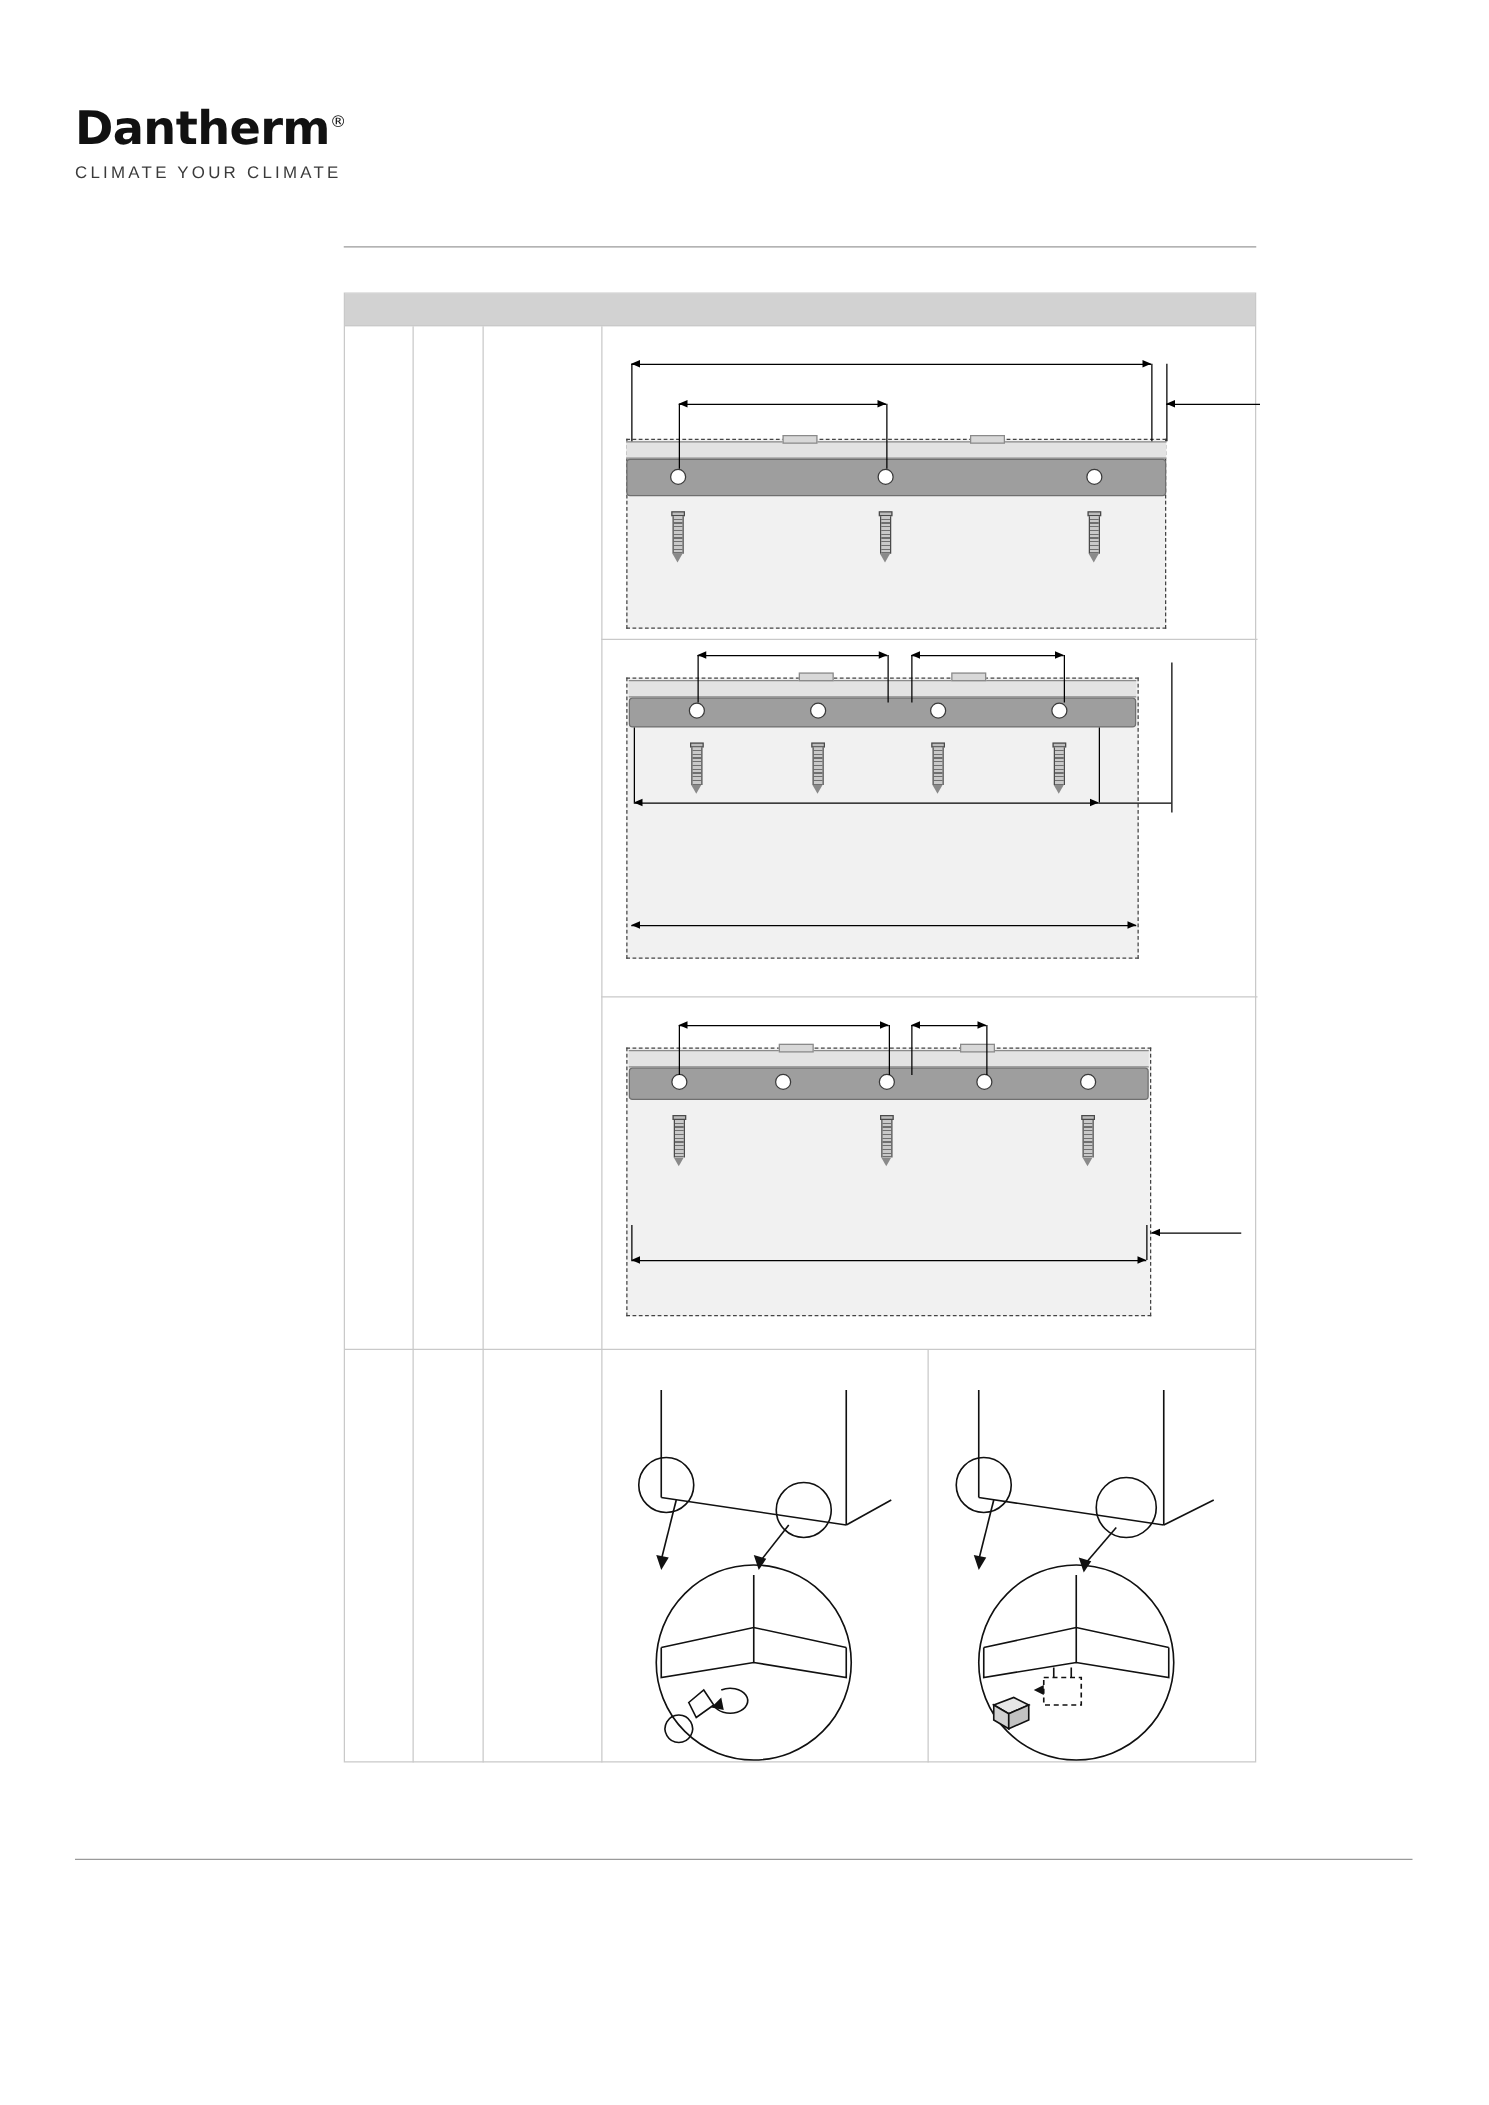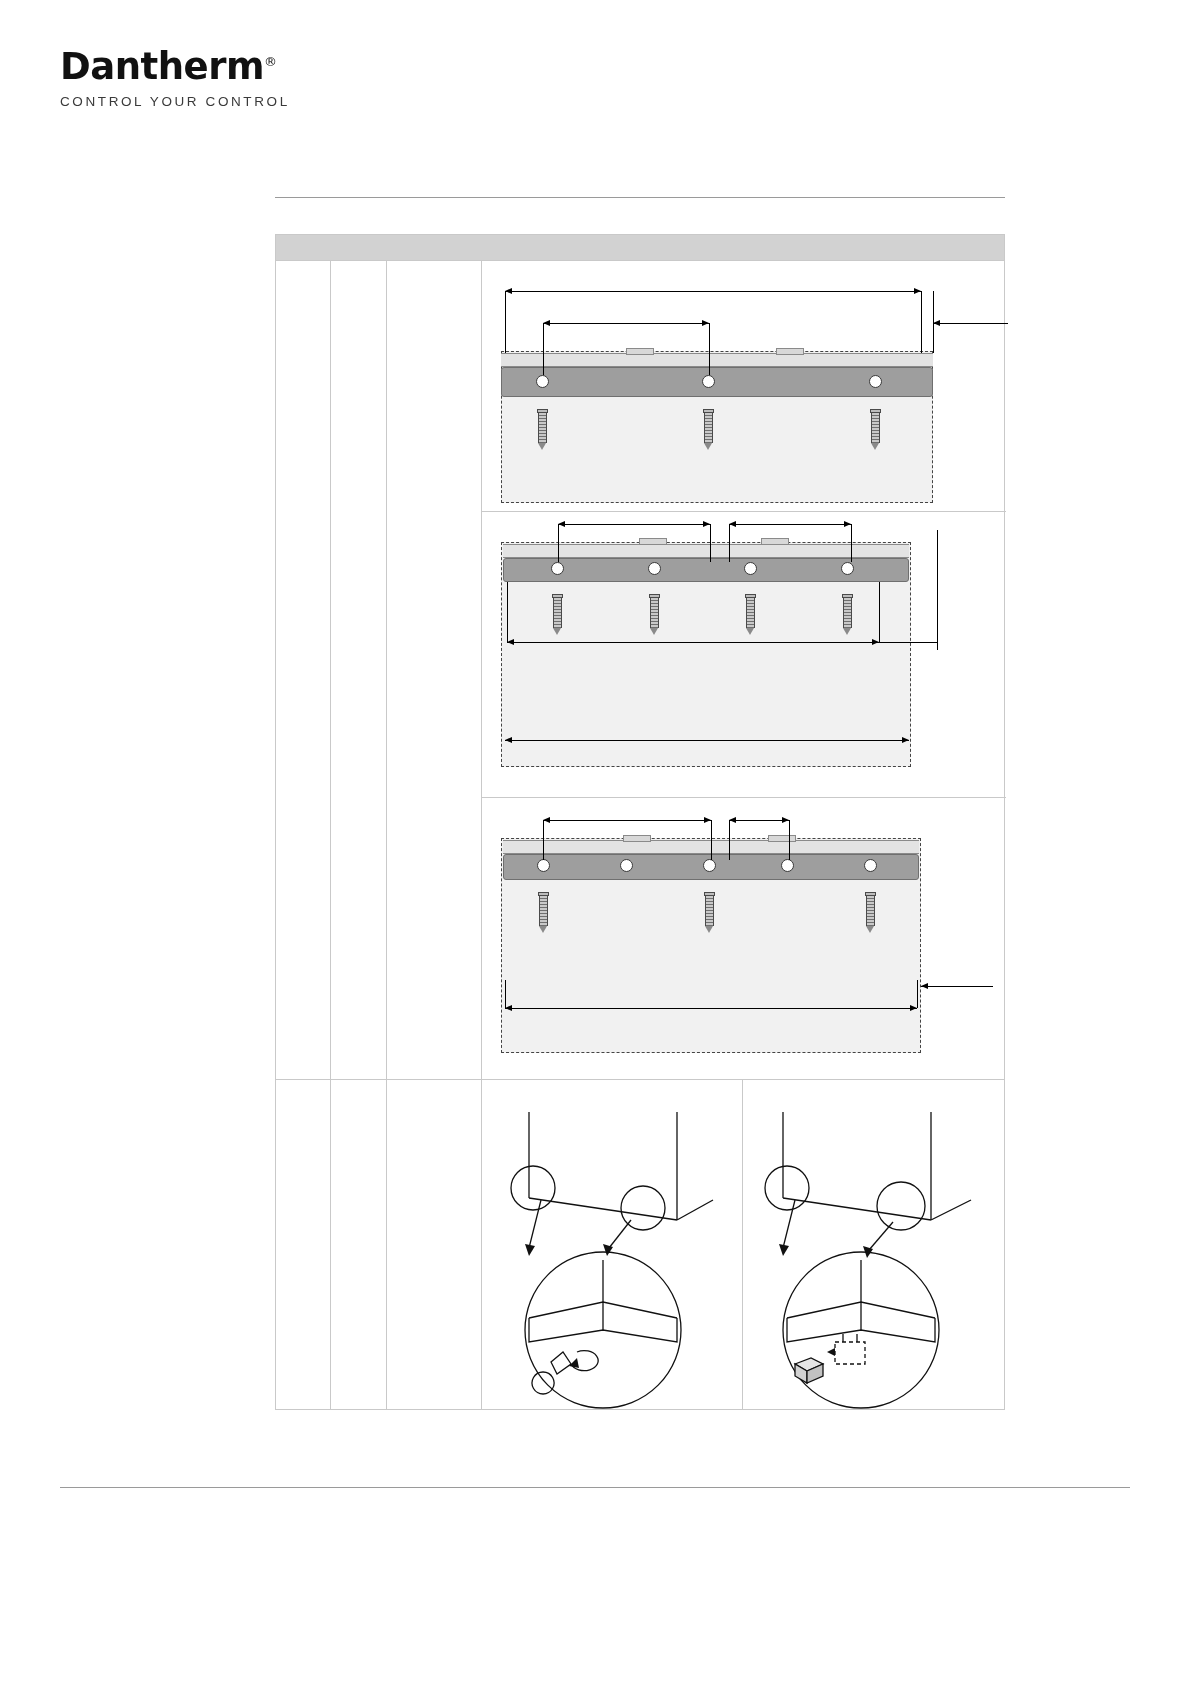--- a/index.html
+++ b/index.html
@@ -14,20 +14,21 @@
 
   
   .logo-block { position:absolute; left:60px; top:48px; }
   .logo-word {
     font-family:"DejaVu Sans", sans-serif;
     font-weight:bold;
     font-size:37px;
     letter-spacing:-0.5px;
     color:#111;
     line-height:1;
+    margin-top:36px;
   }
   .logo-word sup {
     font-size:13px;
     font-weight:normal;
     vertical-align:super;
     letter-spacing:0;
   }
   .logo-tag {
     margin-top:9px;
     font-family:"Liberation Sans", sans-serif;
@@ -178,21 +179,21 @@
   }
 
   
   .detail-svg { position:absolute; }
 </style>
 </head>
 <body>
 
 <div class="logo-block">
   <div class="logo-word"><span>Dantherm</span><sup>®</sup></div>
-  <div class="logo-tag">CONTROL YOUR CONTROL</div>
+  <div class="logo-tag">CLIMATE YOUR CLIMATE</div>
 </div>
 
 <div class="rule-top"></div>
 <div class="rule-bottom"></div>
 
 <div class="table">
 
   <div class="table-head"></div>
 
   <div class="vcol c1"></div>

